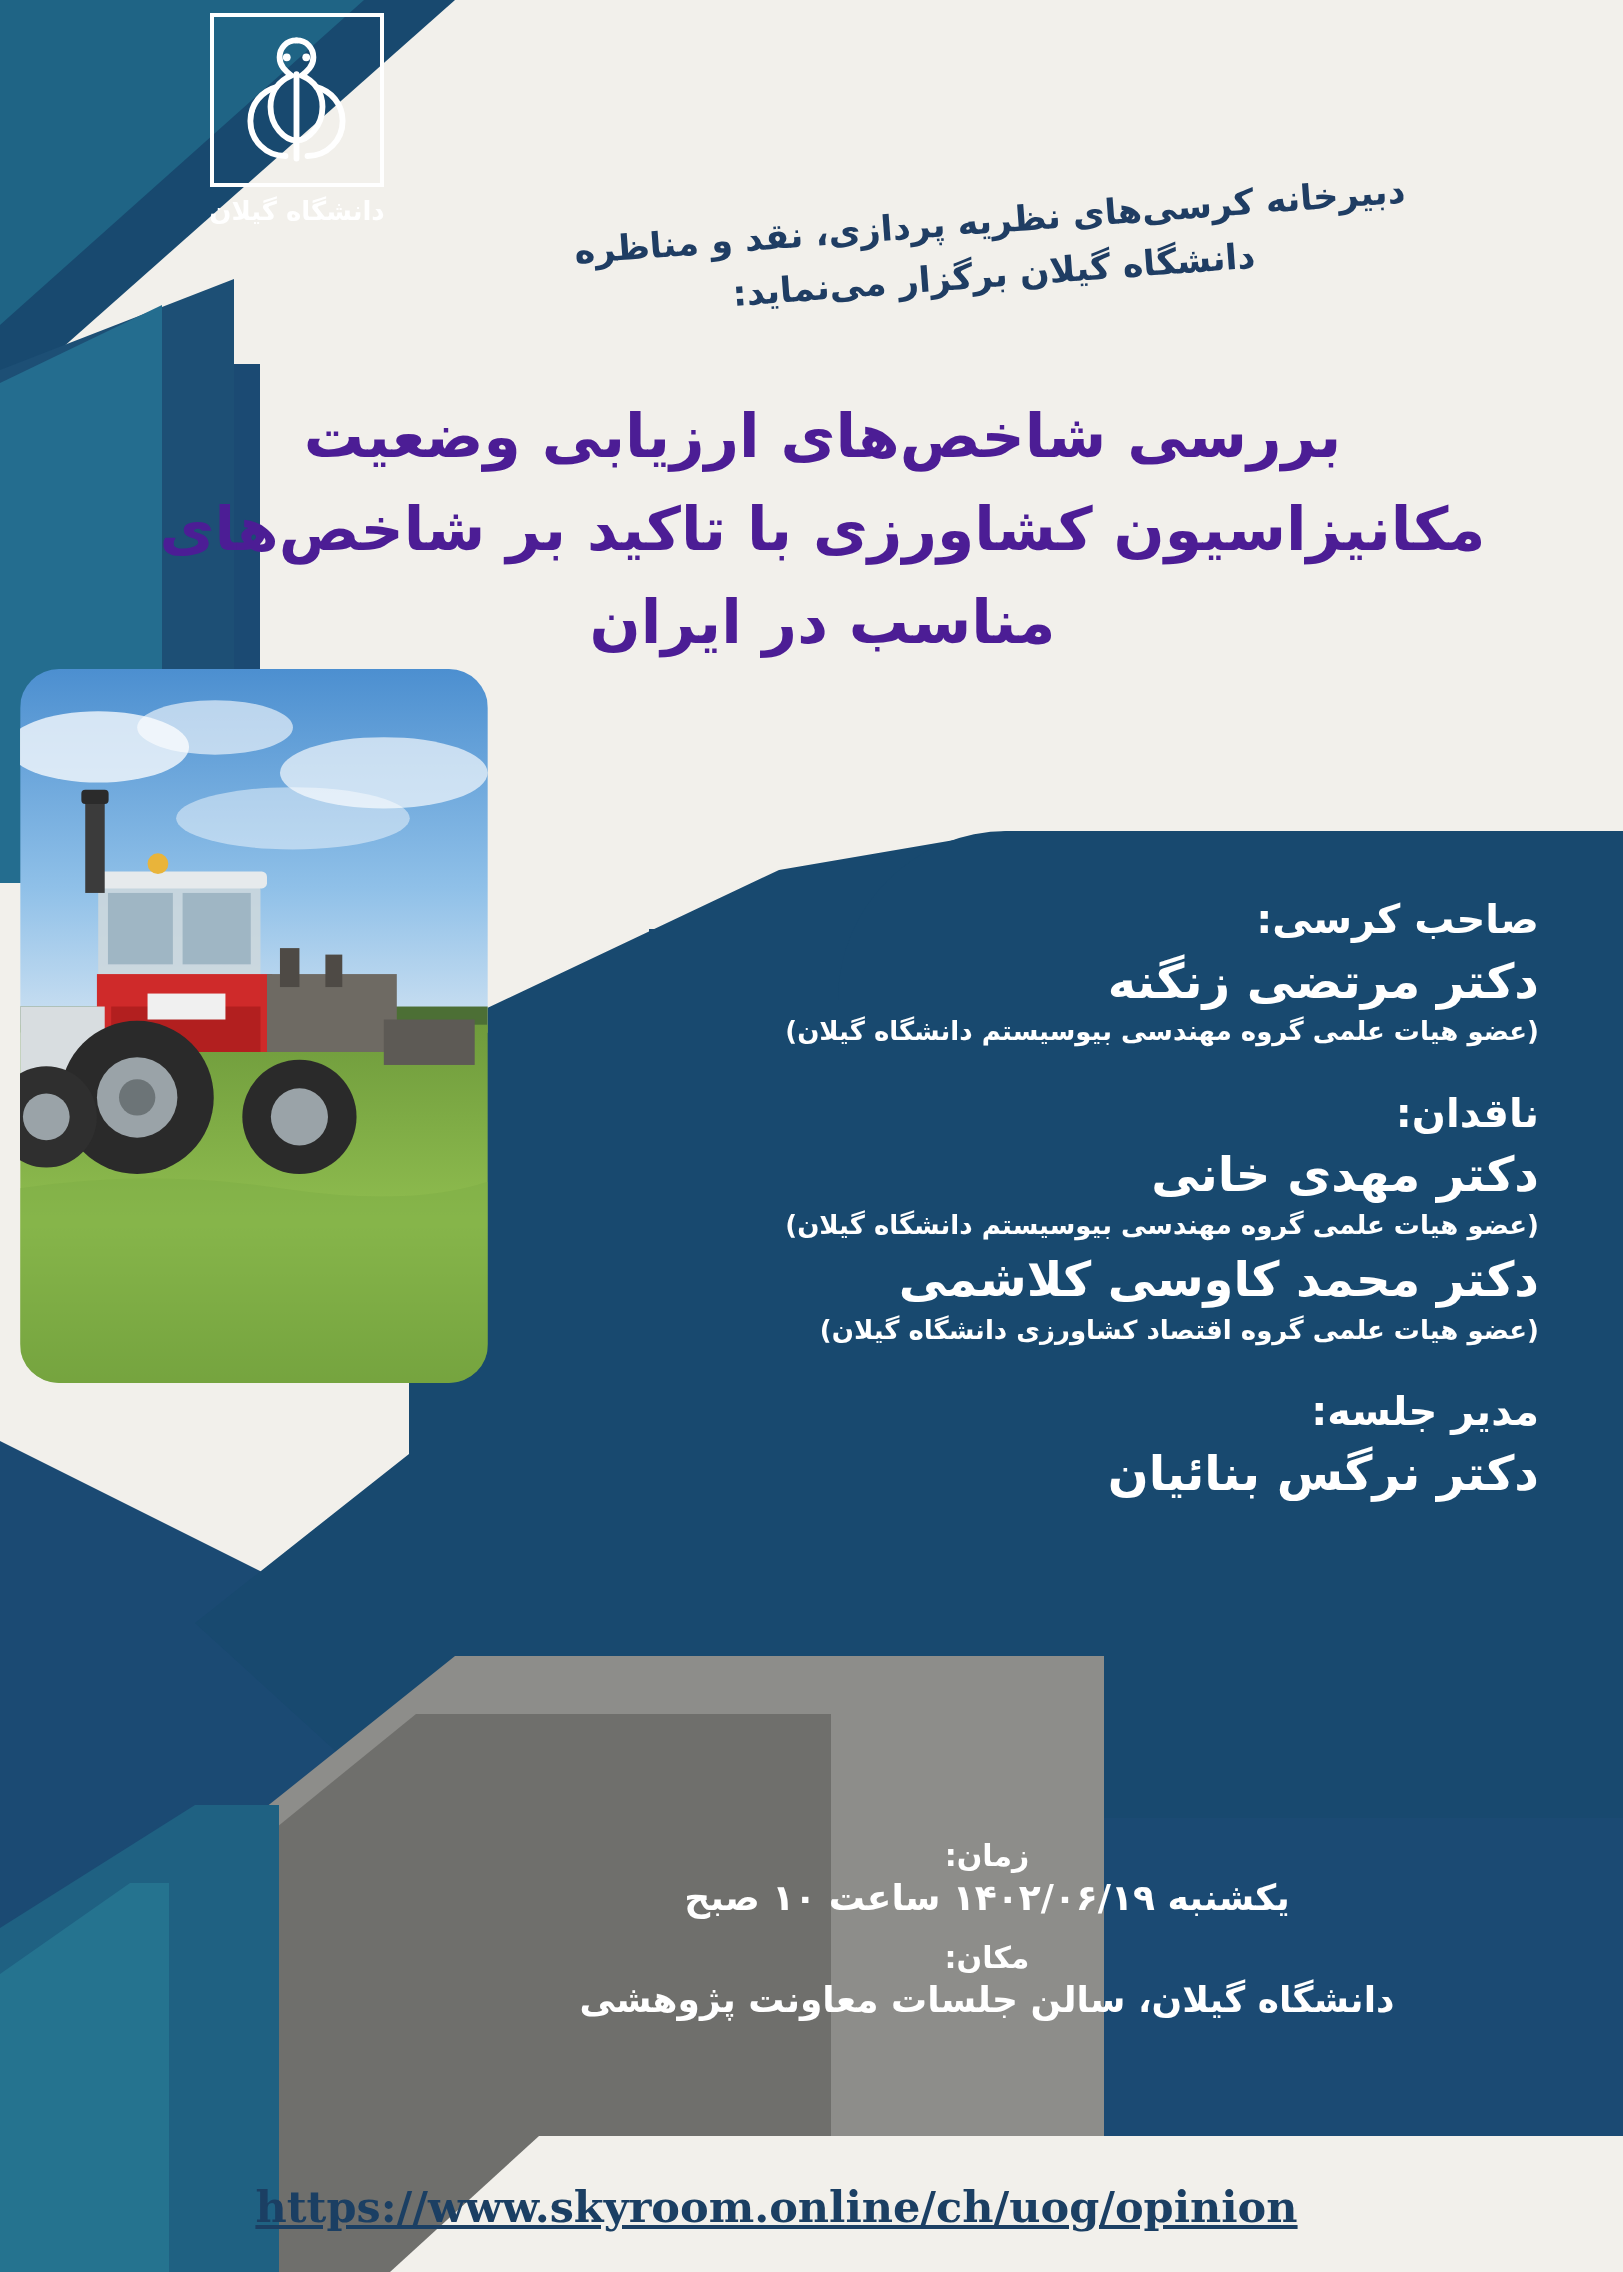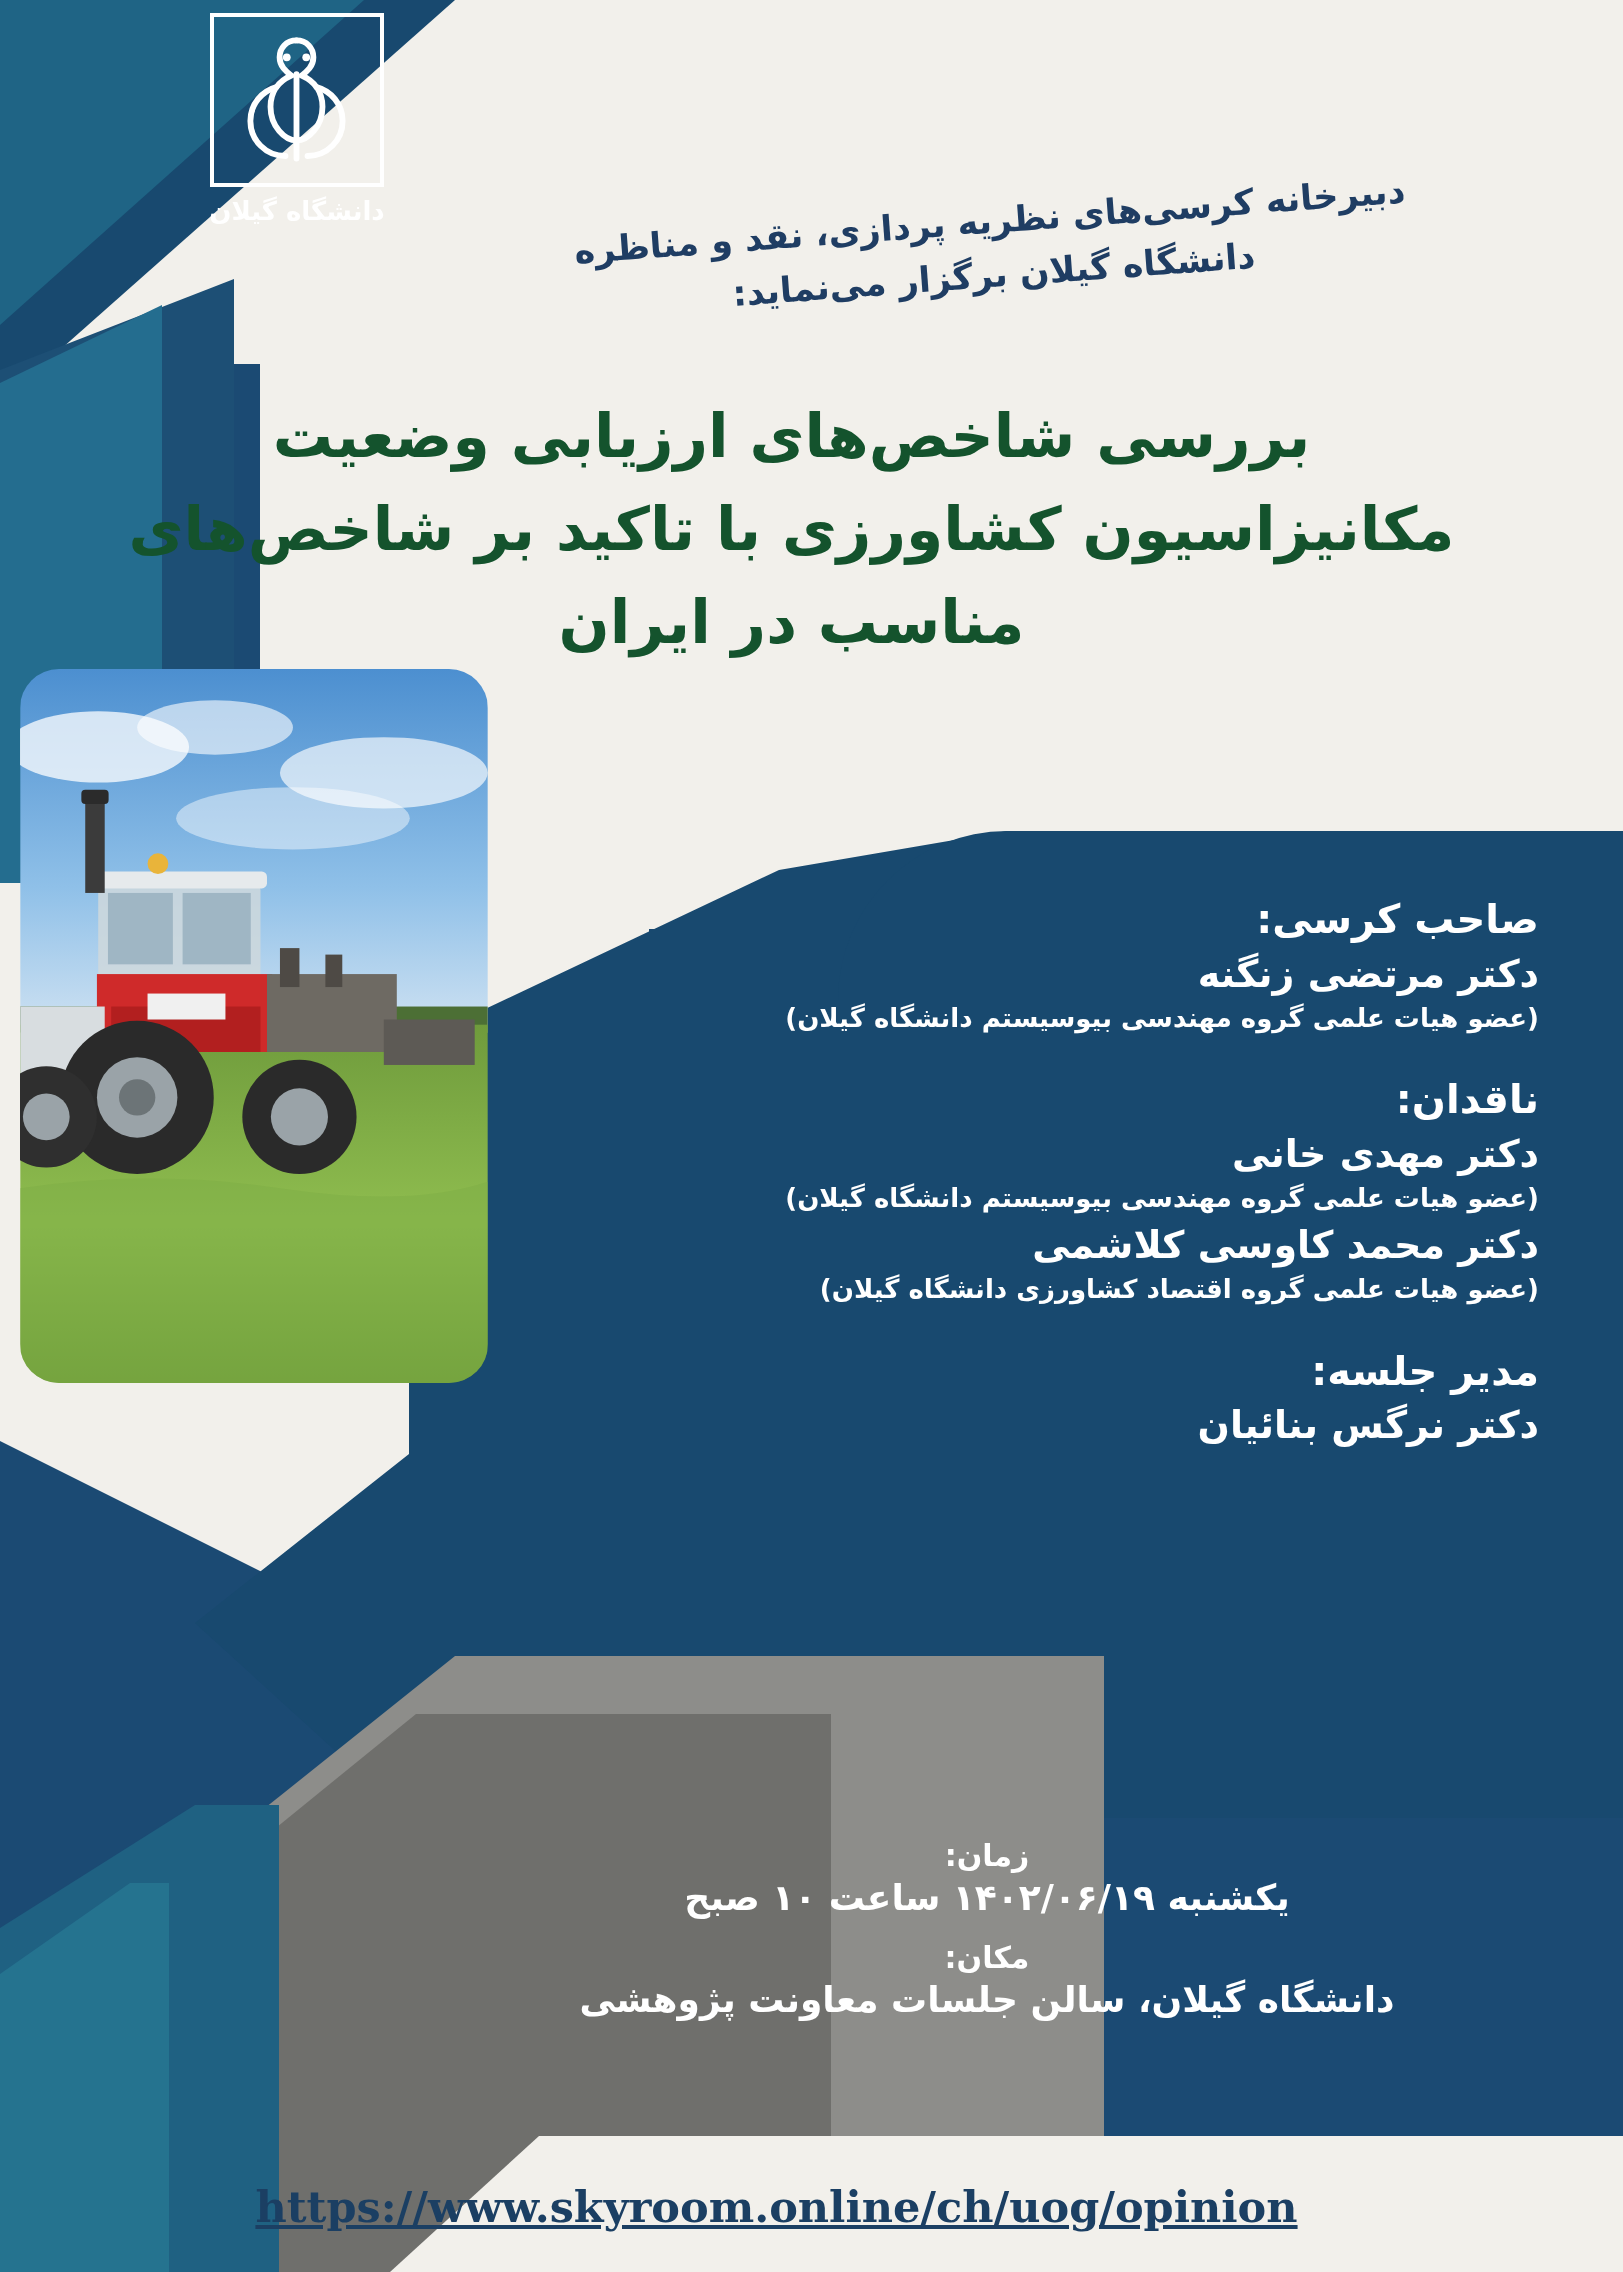--- a/index.html
+++ b/index.html
@@ -159,24 +159,24 @@
     text-align: center;
     color: #1f3d63;
     font-size: 35px;
     line-height: 1.55;
     font-weight: bold;
     transform: rotate(-4.2deg);
     transform-origin: 100% 0%;
   }
   .title {
     position: absolute;
-    right: 127px; top: 390px;
+    right: 96px; top: 390px;
     width: 1409px;
     text-align: center;
-    color: #14532d;
+    color: #4c1d95;
     font-size: 60px;
     font-weight: bold;
     line-height: 1.55;
     letter-spacing: -0.6px;
   }
 
   
   .photo {
     position: absolute;
     left: 19.5px; top: 669px;
@@ -194,21 +194,21 @@
     width: 1104px;
     text-align: right;
     color: #ffffff;
   }
   .info .heading {
     font-size: 40px;
     font-weight: bold;
     margin: 0 0 6.5px 0;
   }
   .info .person {
-    font-size: 38px;
+    font-size: 48px;
     font-weight: bold;
     margin: 0;
     line-height: 1.35;
   }
   .info .affil {
     font-size: 26px;
     font-weight: bold;
     margin: 0 0 3.9px 0;
     line-height: 1.4;
     text-align: right;

